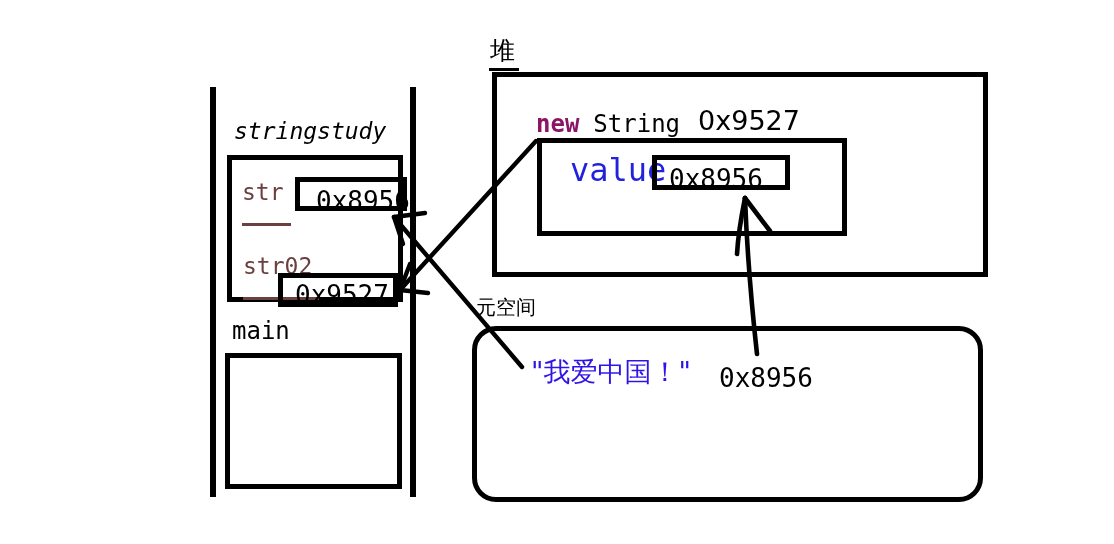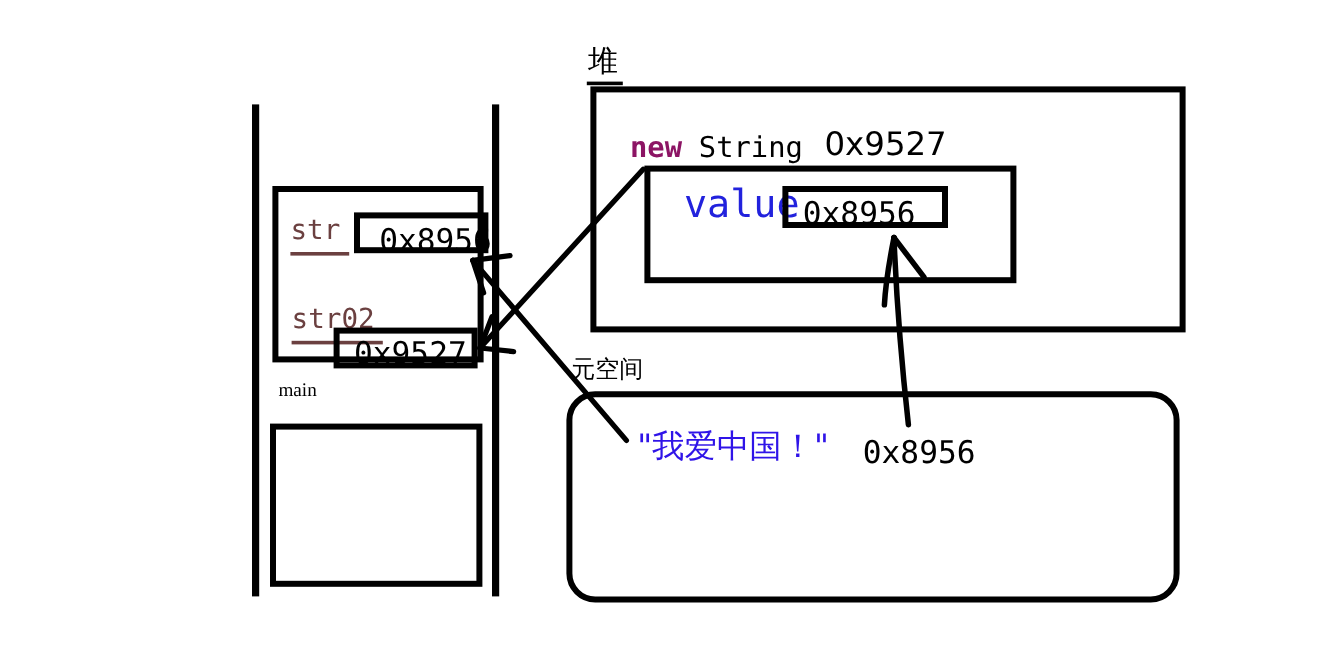--- a/index.html
+++ b/index.html
@@ -5,24 +5,24 @@
   html,body{margin:0;padding:0;background:#fff;}
   .canvas{
     position:relative;width:1114px;height:544px;background:#ffffff;
     font-family:"DejaVu Sans Mono","Liberation Mono",monospace;color:#000;overflow:hidden;
   }
   .abs{position:absolute;box-sizing:border-box;}
   .ink-box{border:5px solid #000;background:transparent;}
   .wall{background:#000;}
   
   .frame-title-italic{font-style:italic;font-size:23px;white-space:nowrap;}
-  .frame-title{font-size:16px;white-space:nowrap;font-family:Liberation Serif, serif;}
+  .frame-title{font-size:24px;white-space:nowrap;}
   .var-name{
     font-size:23px;color:#6B4040;border-bottom:3px solid #6B4040;
-    padding:0 7px 5px 0;white-space:nowrap;
+    padding:0 7px 18px 0;white-space:nowrap;
   }
   .addr-text{font-size:25px;line-height:25px;white-space:nowrap;}
   
   .cjk{font-family:"DejaVu Sans","Liberation Sans",sans-serif;}
   .heap-label{font-size:25px;border-bottom:3px solid #000;padding:0 4px 1px 1px;}
   .obj-header{font-size:24px;white-space:nowrap;}
   .kw{color:#8C1464;font-weight:bold;}
   .cls{color:#000;margin-left:14px;}
   .obj-addr{
     font-family:"DejaVu Sans","Liberation Sans",sans-serif;
@@ -40,20 +40,21 @@
   .pad-val{padding:7px 0 0 12px;}
 </style>
 </head>
 <body>
 
 <div class="canvas">
 
   <div class="abs wall" style="left:210px;top:87px;width:6px;height:410px;"></div>
   <div class="abs wall" style="left:410px;top:87px;width:6px;height:410px;"></div>
 
+  <div class="abs frame-title-italic" style="left:234px;top:118px;">stringstudy</div>
   <div class="abs ink-box" style="left:227px;top:155px;width:176px;height:147px;"></div>
 
   <div class="abs" style="left:242px;top:179px;">
     <span class="var-name">str</span>
   </div>
   <div class="abs ink-box" style="left:295px;top:177px;width:112px;height:34px;">
     <div class="addr-text pad-str" style="font-size:26px;">0x8956</div>
   </div>
 
   <div class="abs" style="left:243px;top:253px;">
@@ -62,21 +63,21 @@
   <div class="abs ink-box" style="left:278px;top:273px;width:120px;height:34px;">
     <div class="addr-text pad-str02" style="font-size:26px;">0x9527</div>
   </div>
 
   <div class="abs frame-title" style="left:232px;top:317px;">main</div>
   <div class="abs ink-box" style="left:225px;top:353px;width:177px;height:136px;"></div>
 
   <div class="abs cjk heap-label" style="left:489px;top:34px;">堆</div>
   <div class="abs ink-box" style="left:492px;top:72px;width:496px;height:205px;"></div>
 
-  <div class="abs obj-header" style="left:525px;top:107px;">
+  <div class="abs obj-header" style="left:536px;top:107px;">
     <span class="kw">new</span><span class="cls">String</span><span class="obj-addr">0x9527</span>
   </div>
 
   <div class="abs ink-box" style="left:537px;top:138px;width:310px;height:98px;"></div>
   <div class="abs field-name" style="left:570px;top:151px;">value</div>
   <div class="abs ink-box" style="left:652px;top:155px;width:138px;height:35px;">
     <div class="addr-text pad-val" style="font-size:26px;">0x8956</div>
   </div>
 
   <div class="abs cjk meta-label" style="left:476px;top:294px;">元空间</div>

